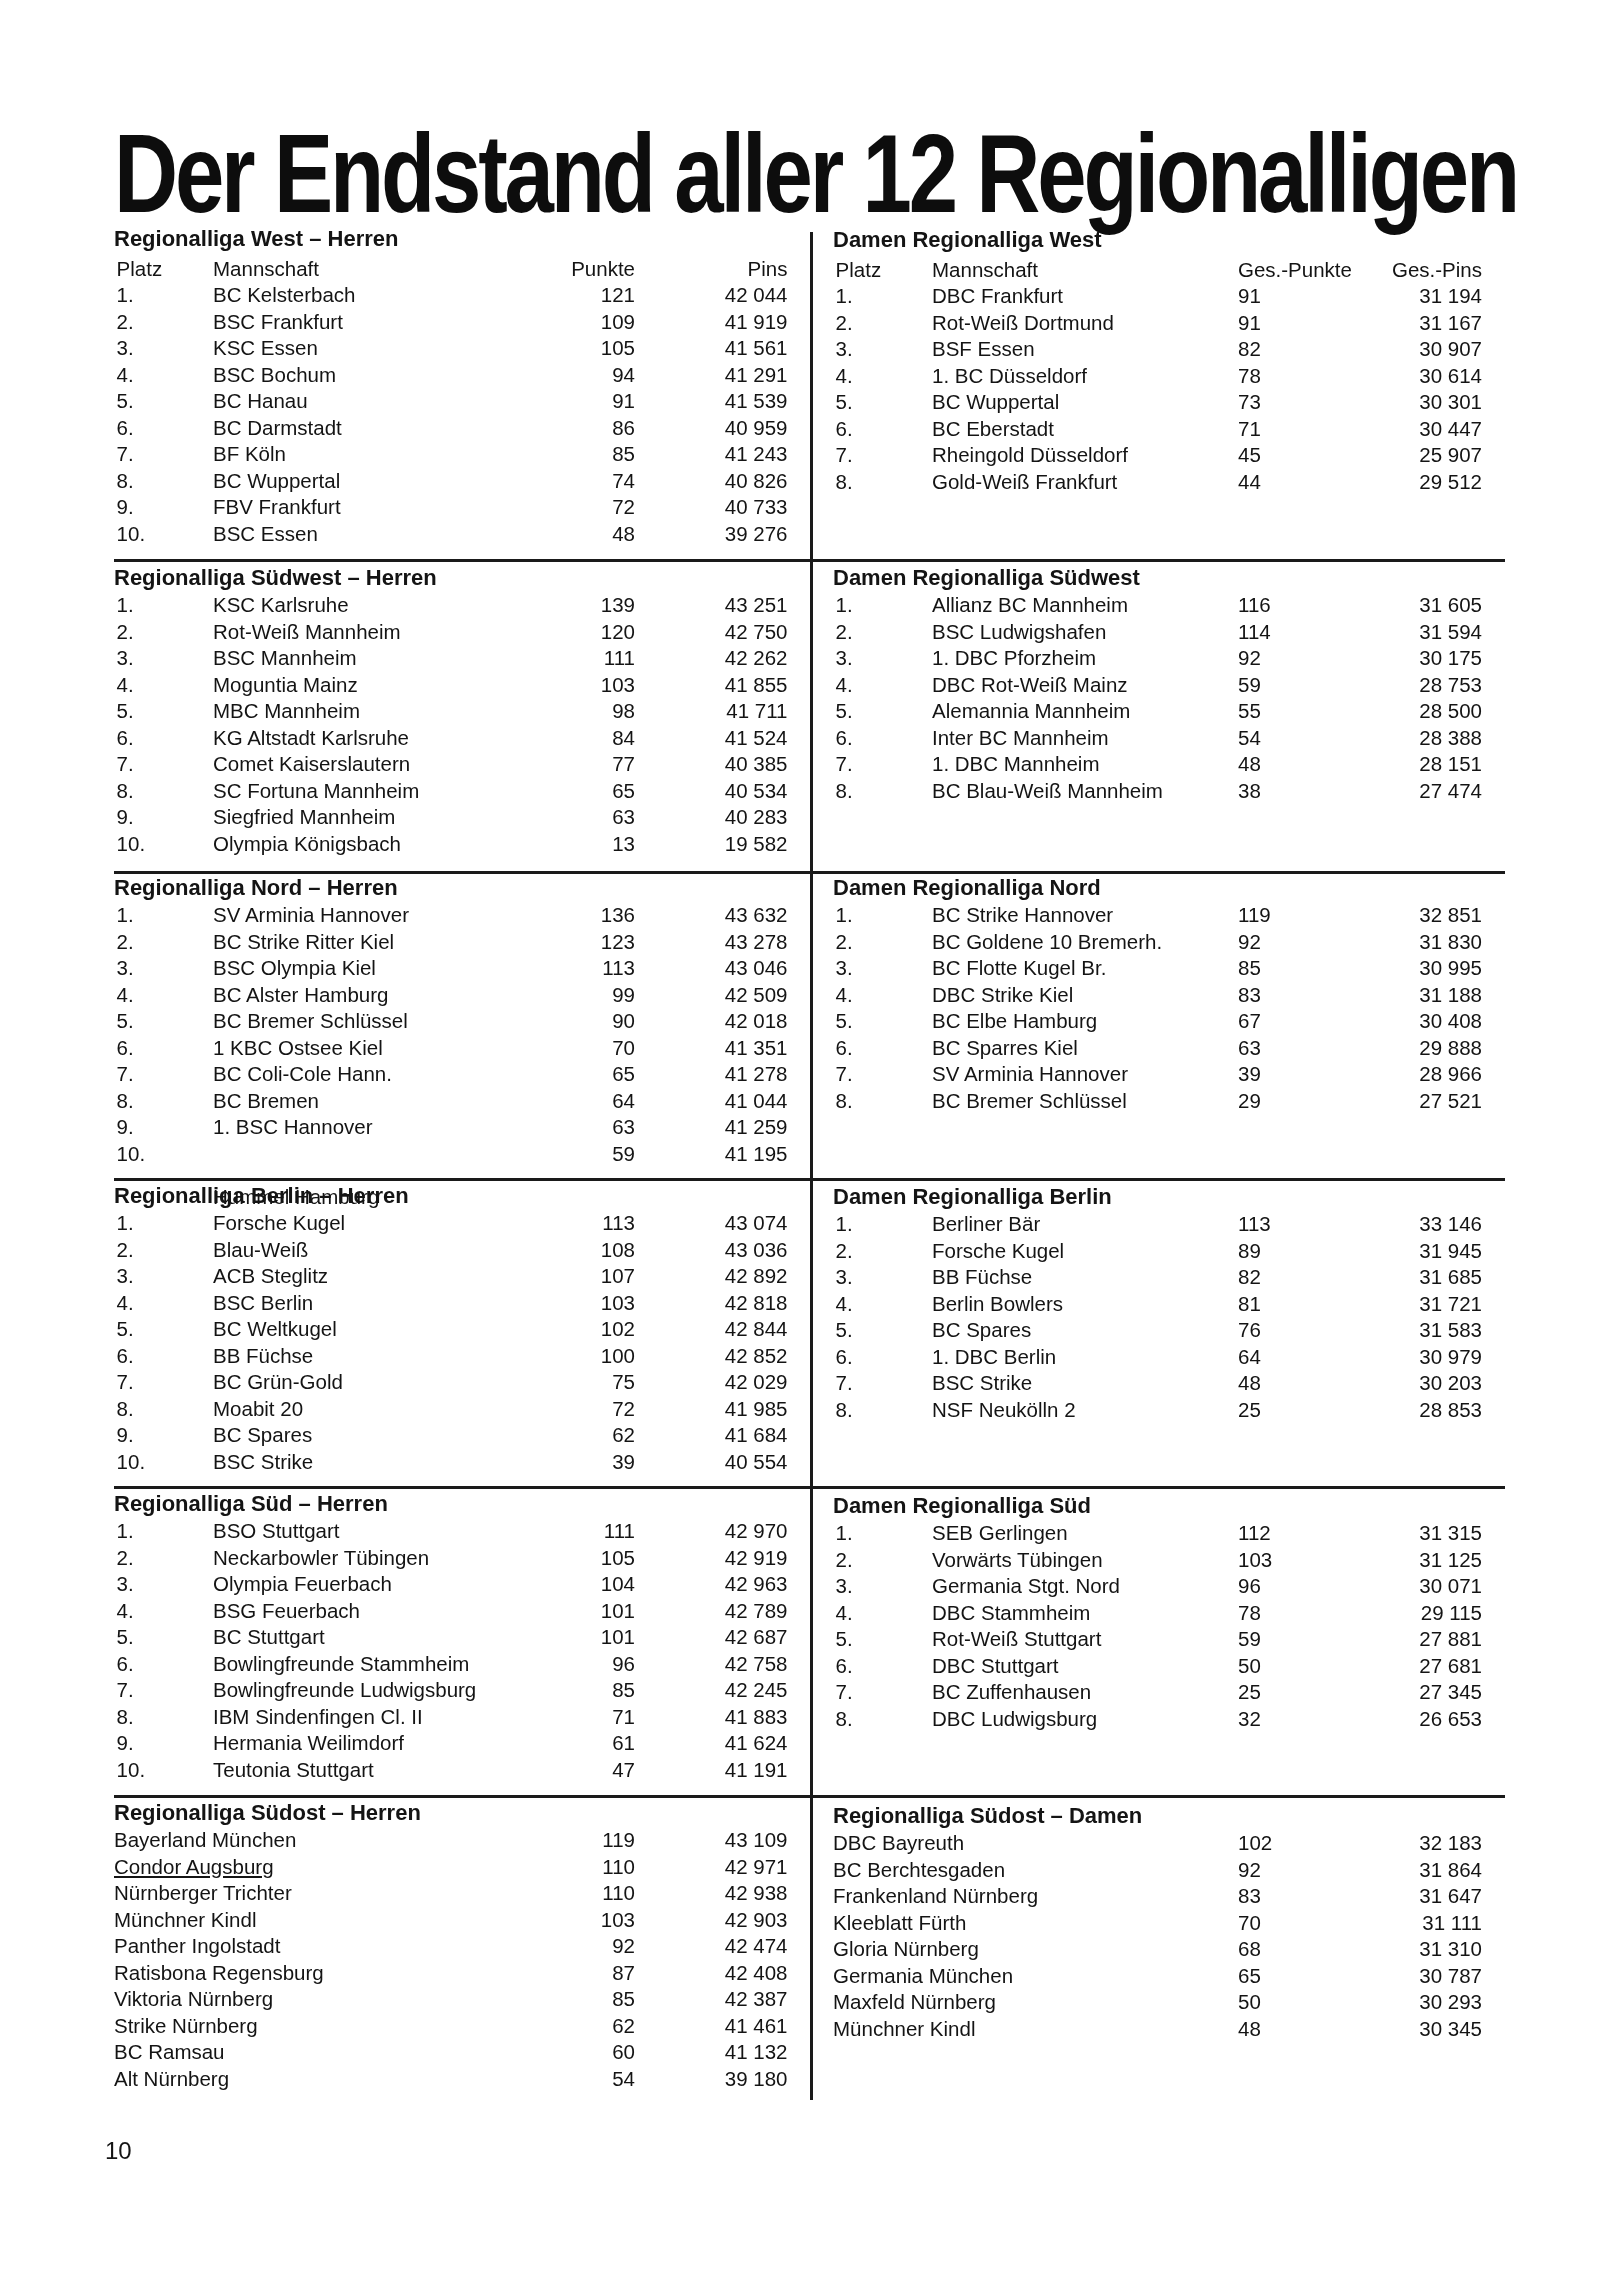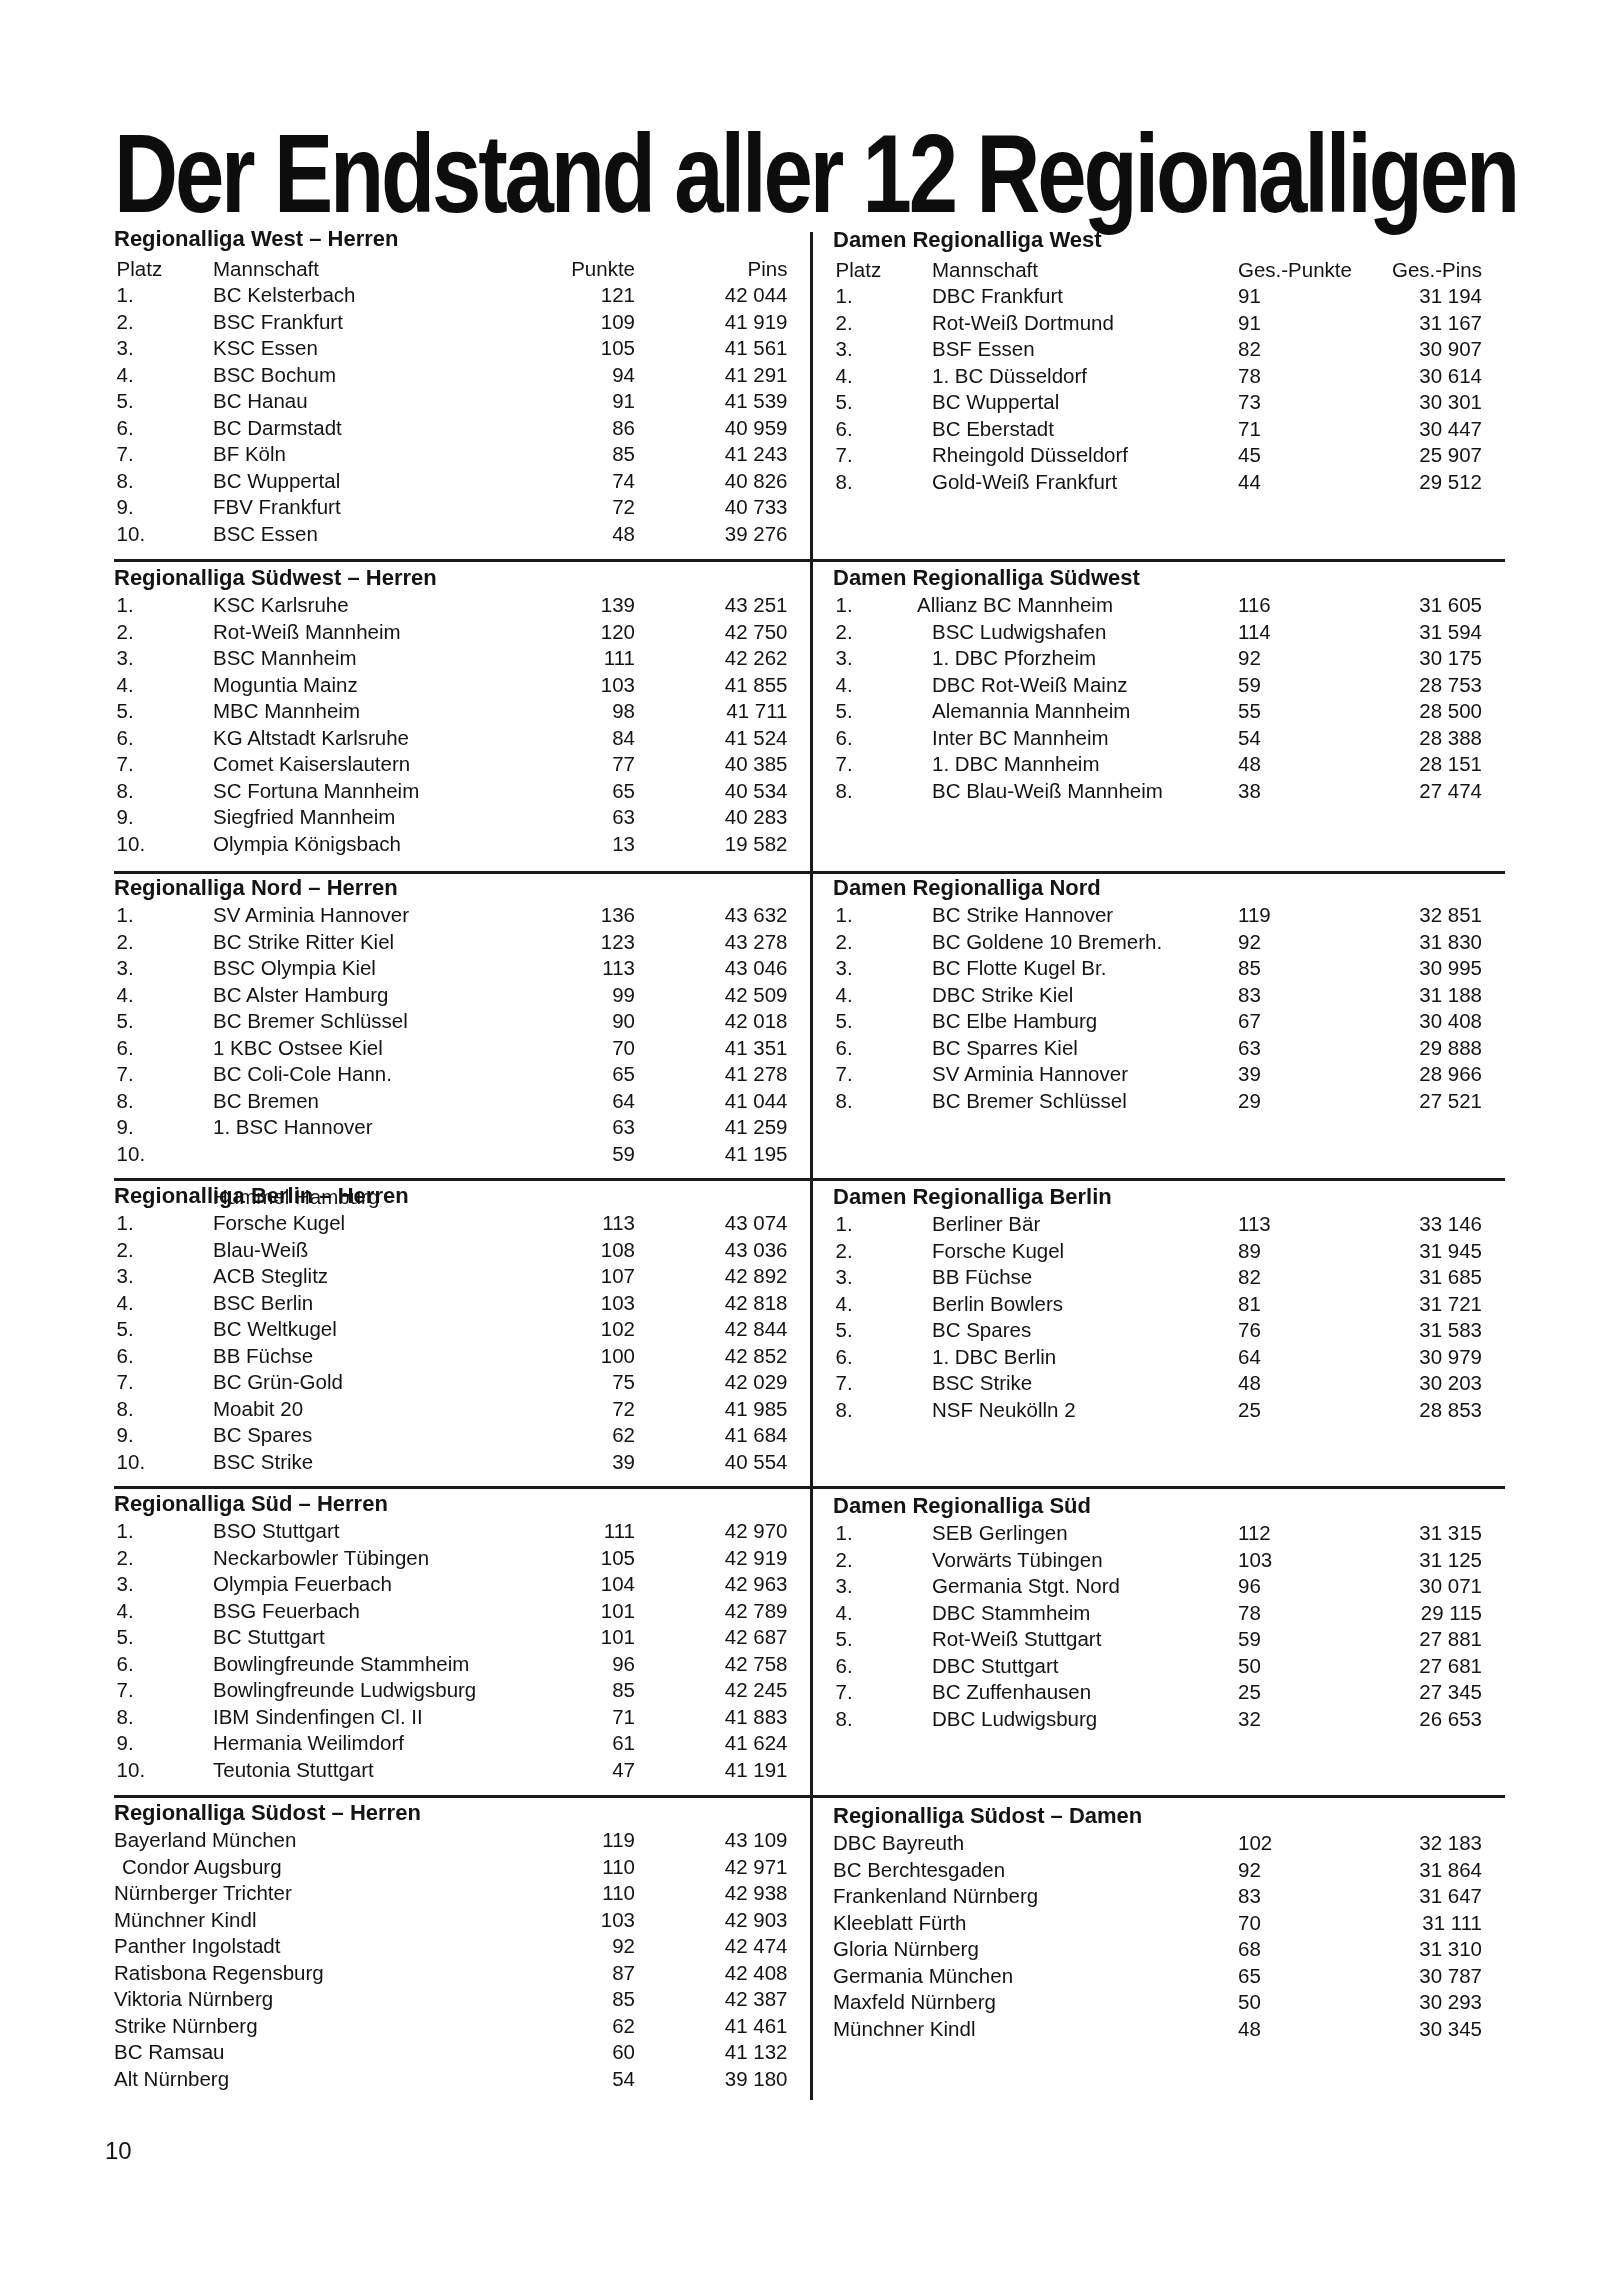--- a/index.html
+++ b/index.html
@@ -356,21 +356,21 @@
     <div class="section" style="left: 114px; top: 1798px; width: 696px;">
       <h2>Regionalliga Südost – Herren</h2>
       <div class="row ">
         <span style="left: 2.6px;"></span>
         <span style="left: 0px;">Bayerland München</span>
         <span style="right: 175px; text-align: right;">119</span>
         <span style="right: 22.5px; text-align: right;">43 109</span>
       </div>
       <div class="row ">
         <span style="left: 2.6px;"></span>
-        <span style="left: 8px;">Condor Augsburg</span>
+        <span style="left: 0px; text-decoration: underline;">Condor Augsburg</span>
         <span style="right: 175px; text-align: right;">110</span>
         <span style="right: 22.5px; text-align: right;">42 971</span>
       </div>
       <div class="row ">
         <span style="left: 2.6px;"></span>
         <span style="left: 0px;">Nürnberger Trichter</span>
         <span style="right: 175px; text-align: right;">110</span>
         <span style="right: 22.5px; text-align: right;">42 938</span>
       </div>
       <div class="row ">
@@ -473,21 +473,21 @@
         <span style="left: 2.6px;">8.</span>
         <span style="left: 99px;">Gold-Weiß Frankfurt</span>
         <span style="left: 405px;">44</span>
         <span style="right: 21px; text-align: right;">29 512</span>
       </div>
     </div>
     <div class="section" style="left: 833px; top: 563px; width: 670px;">
       <h2>Damen Regionalliga Südwest</h2>
       <div class="row ">
         <span style="left: 2.6px;">1.</span>
-        <span style="left: 84px;">Allianz BC Mannheim</span>
+        <span style="left: 99px;">Allianz BC Mannheim</span>
         <span style="left: 405px;">116</span>
         <span style="right: 21px; text-align: right;">31 605</span>
       </div>
       <div class="row ">
         <span style="left: 2.6px;">2.</span>
         <span style="left: 99px;">BSC Ludwigshafen</span>
         <span style="left: 405px;">114</span>
         <span style="right: 21px; text-align: right;">31 594</span>
       </div>
       <div class="row ">

